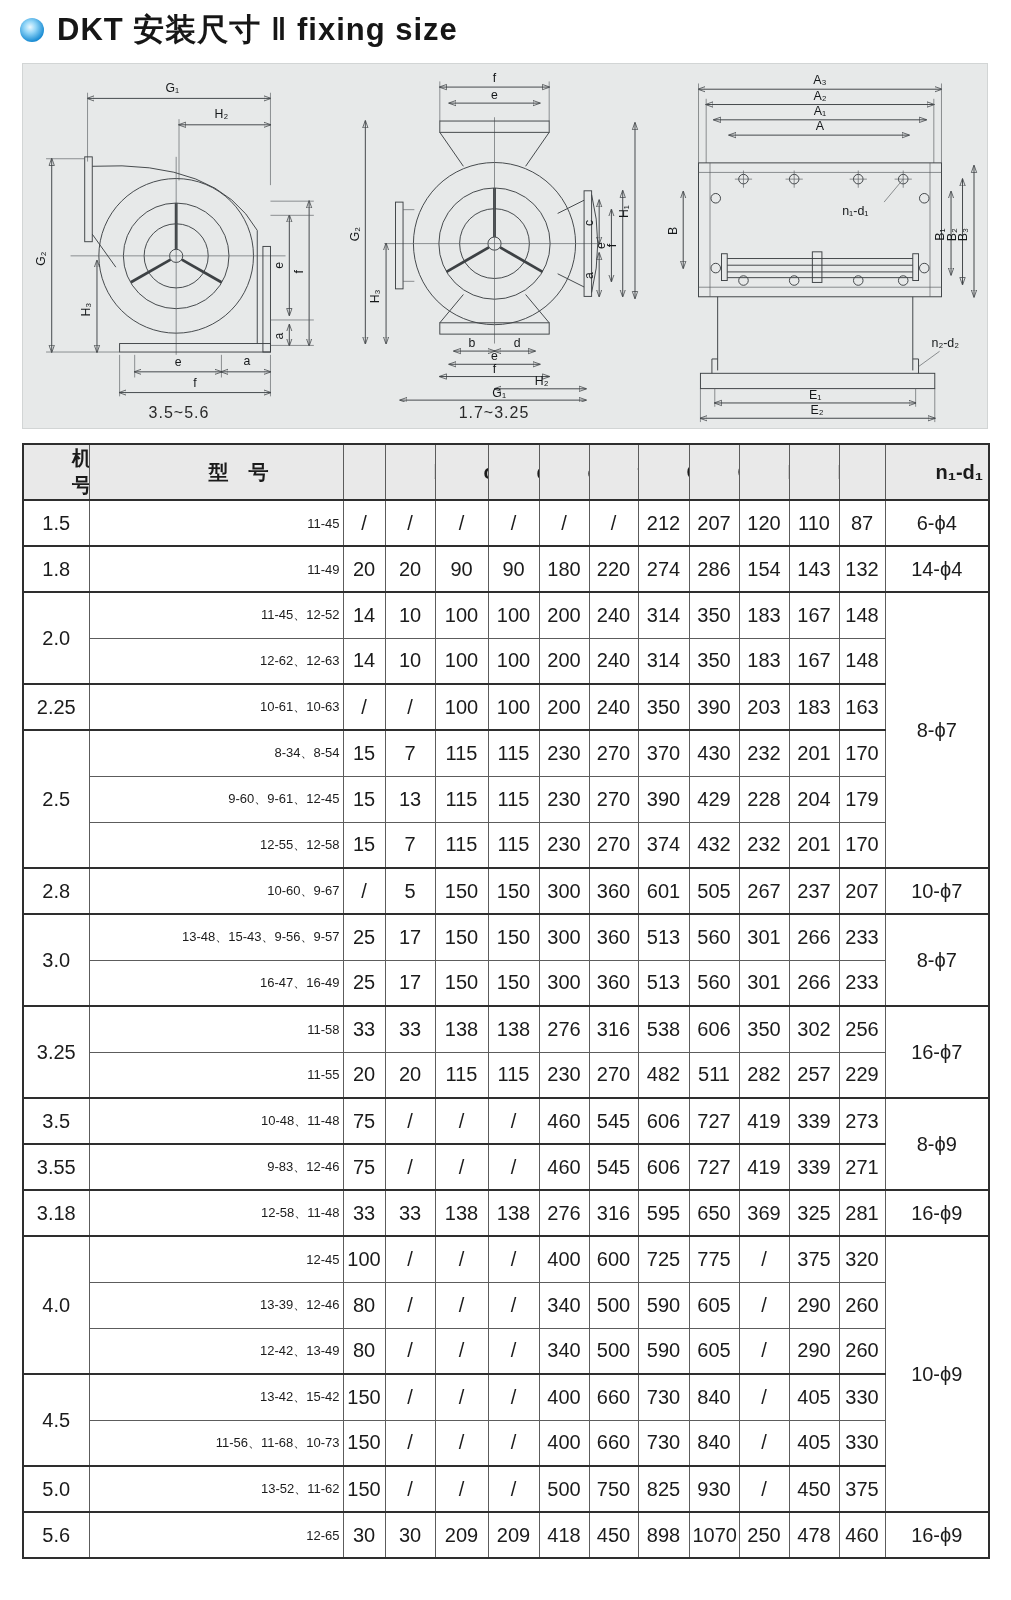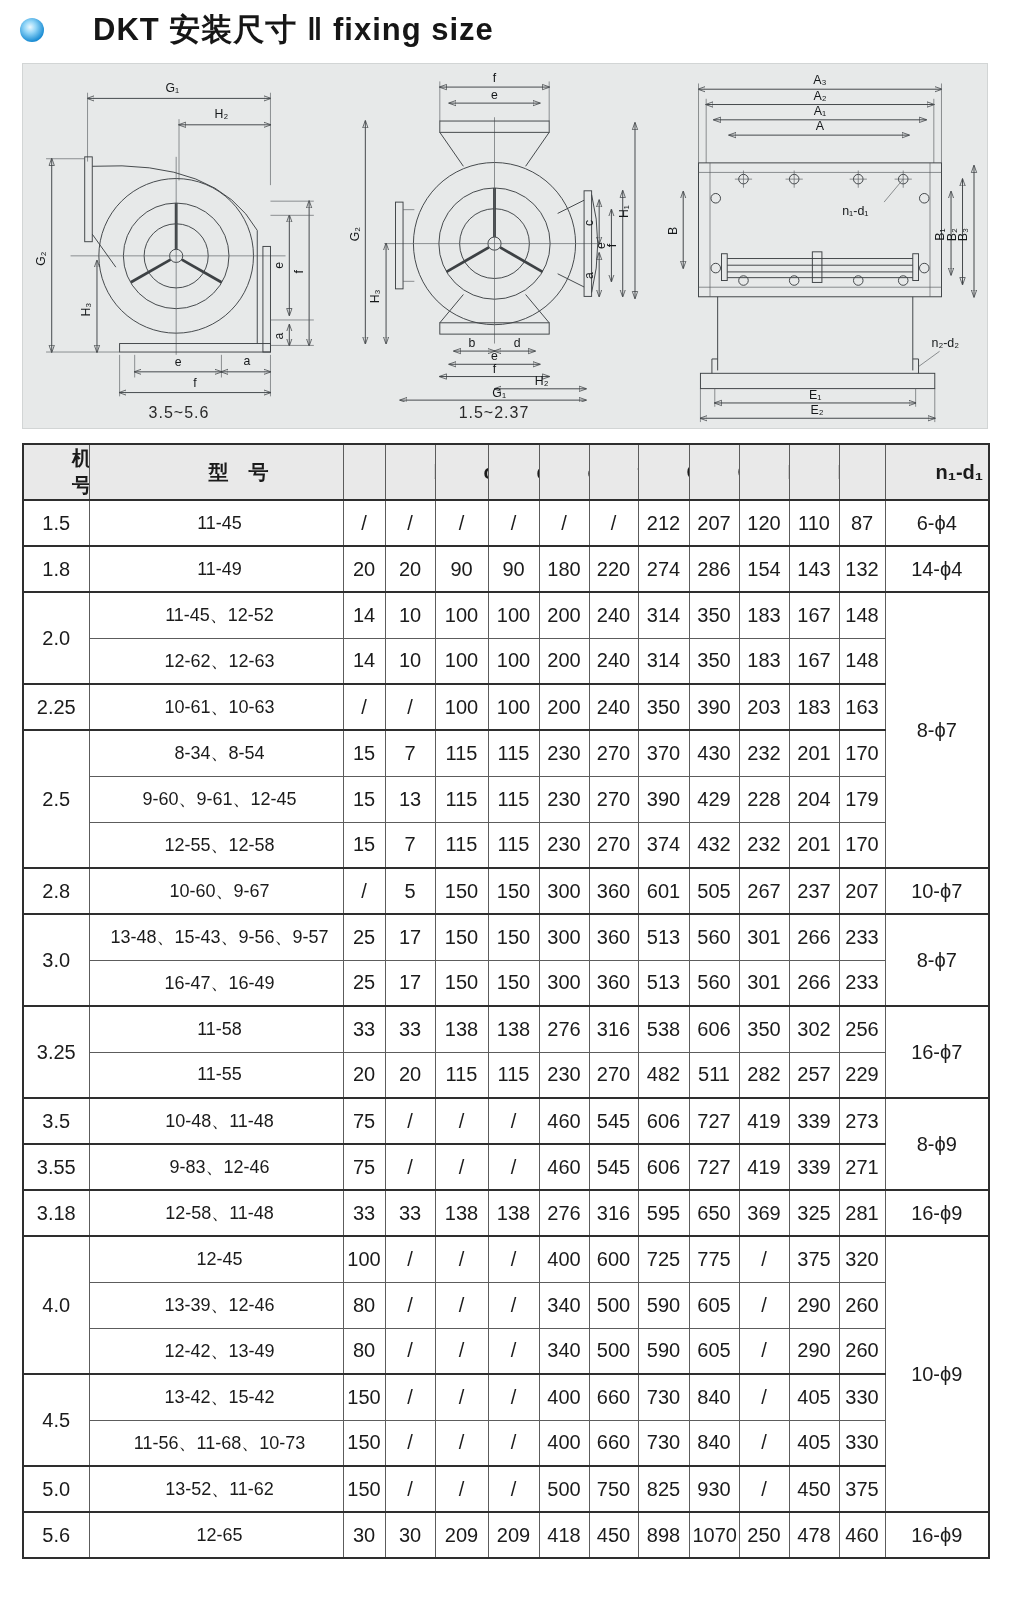--- a/index.html
+++ b/index.html
@@ -9,21 +9,21 @@
     font-family:"Liberation Sans","DejaVu Sans",sans-serif;
     color:#1b1b1b; position:relative; overflow:hidden;
   }
   
   .title-row { display:flex; align-items:center; gap:13px; padding:12px 0 0 20px; height:48px; }
   .bullet {
     width:24px; height:24px; border-radius:50%;
     background:radial-gradient(circle at 42% 38%, #eaf8ff 0%, #8fd4f7 30%, #1e8fd5 70%, #0a6cb4 100%);
     flex:0 0 auto;
   }
-  .title-text { font-size:31px; font-weight:bold; letter-spacing:1px; color:#161616;margin-left:36px; }
+  .title-text { font-size:31px; font-weight:bold; letter-spacing:1px; color:#161616; }
 
   
   .panel {
     margin:15px 22px 0 22px; width:966px; height:366px;
     background:#e7e9e9; border:1px solid #d2d5d5;
     display:flex; justify-content:space-between; align-items:flex-start;
     padding:8px 6px 0 6px;
   }
   .fig { display:flex; flex-direction:column; align-items:center; }
   .fig svg { display:block; }
@@ -41,21 +41,21 @@
   }
   table.dims th, table.dims td {
     border:1px solid #5c5c5c; text-align:center; vertical-align:middle;
     font-size:20px; padding:0 3px; height:46px; background:#fff; overflow:hidden;
   }
   table.dims thead th {
     background:#e9e9e9; height:48px; font-weight:bold; font-size:20px;
     border-bottom:2px solid #2e2e2e;
     padding-left:48px;
   }
-  table.dims td.model-cell { text-align:center; padding-left:10px; font-size:18px; }
+  table.dims td.model-cell { text-align:right; padding-left:10px; font-size:13px; }
   table.dims td.size-cell { font-size:20px; }
   table.dims td.holes-cell { font-size:20px; }
   table.dims tr.group-start th, table.dims tr.group-start td { border-top:2px solid #2e2e2e; }
 </style>
 </head>
 <body>
 
 <div class="title-row">
   <span class="bullet"></span>
   <span class="title-text">DKT 安装尺寸 ‖ fixing size</span>
@@ -191,21 +191,21 @@
       <text x="179" y="292" text-anchor="middle">d</text>
       <line x1="107" y1="310" x2="203" y2="310" marker-start="url(#ar)" marker-end="url(#ar)"></line>
       <text x="155" y="306" text-anchor="middle">e</text>
       <line x1="97" y1="323" x2="213" y2="323" marker-start="url(#ar)" marker-end="url(#ar)"></line>
       <text x="155" y="319" text-anchor="middle">f</text>
       <line x1="155" y1="336" x2="252" y2="336" marker-start="url(#ar)" marker-end="url(#ar)"></line>
       <text x="205" y="332" text-anchor="middle">H₂</text>
       <line x1="55" y1="348" x2="252" y2="348" marker-start="url(#ar)" marker-end="url(#ar)"></line>
       <text x="160" y="345" text-anchor="middle">G₁</text>
     </svg>
-    <div class="fig-caption">1.5~2.37</div>
+    <div class="fig-caption">1.7~3.25</div>
   </div>
 
   <div class="fig">
     <svg width="322" height="352" viewBox="0 0 330 368">
 
       <line x1="38" y1="18" x2="292" y2="18" marker-start="url(#ar)" marker-end="url(#ar)"></line>
       <text x="165" y="13" text-anchor="middle">A₃</text>
       <line x1="46" y1="34" x2="284" y2="34" marker-start="url(#ar)" marker-end="url(#ar)"></line>
       <text x="165" y="29" text-anchor="middle">A₂</text>
       <line x1="54" y1="50" x2="276" y2="50" marker-start="url(#ar)" marker-end="url(#ar)"></line>

